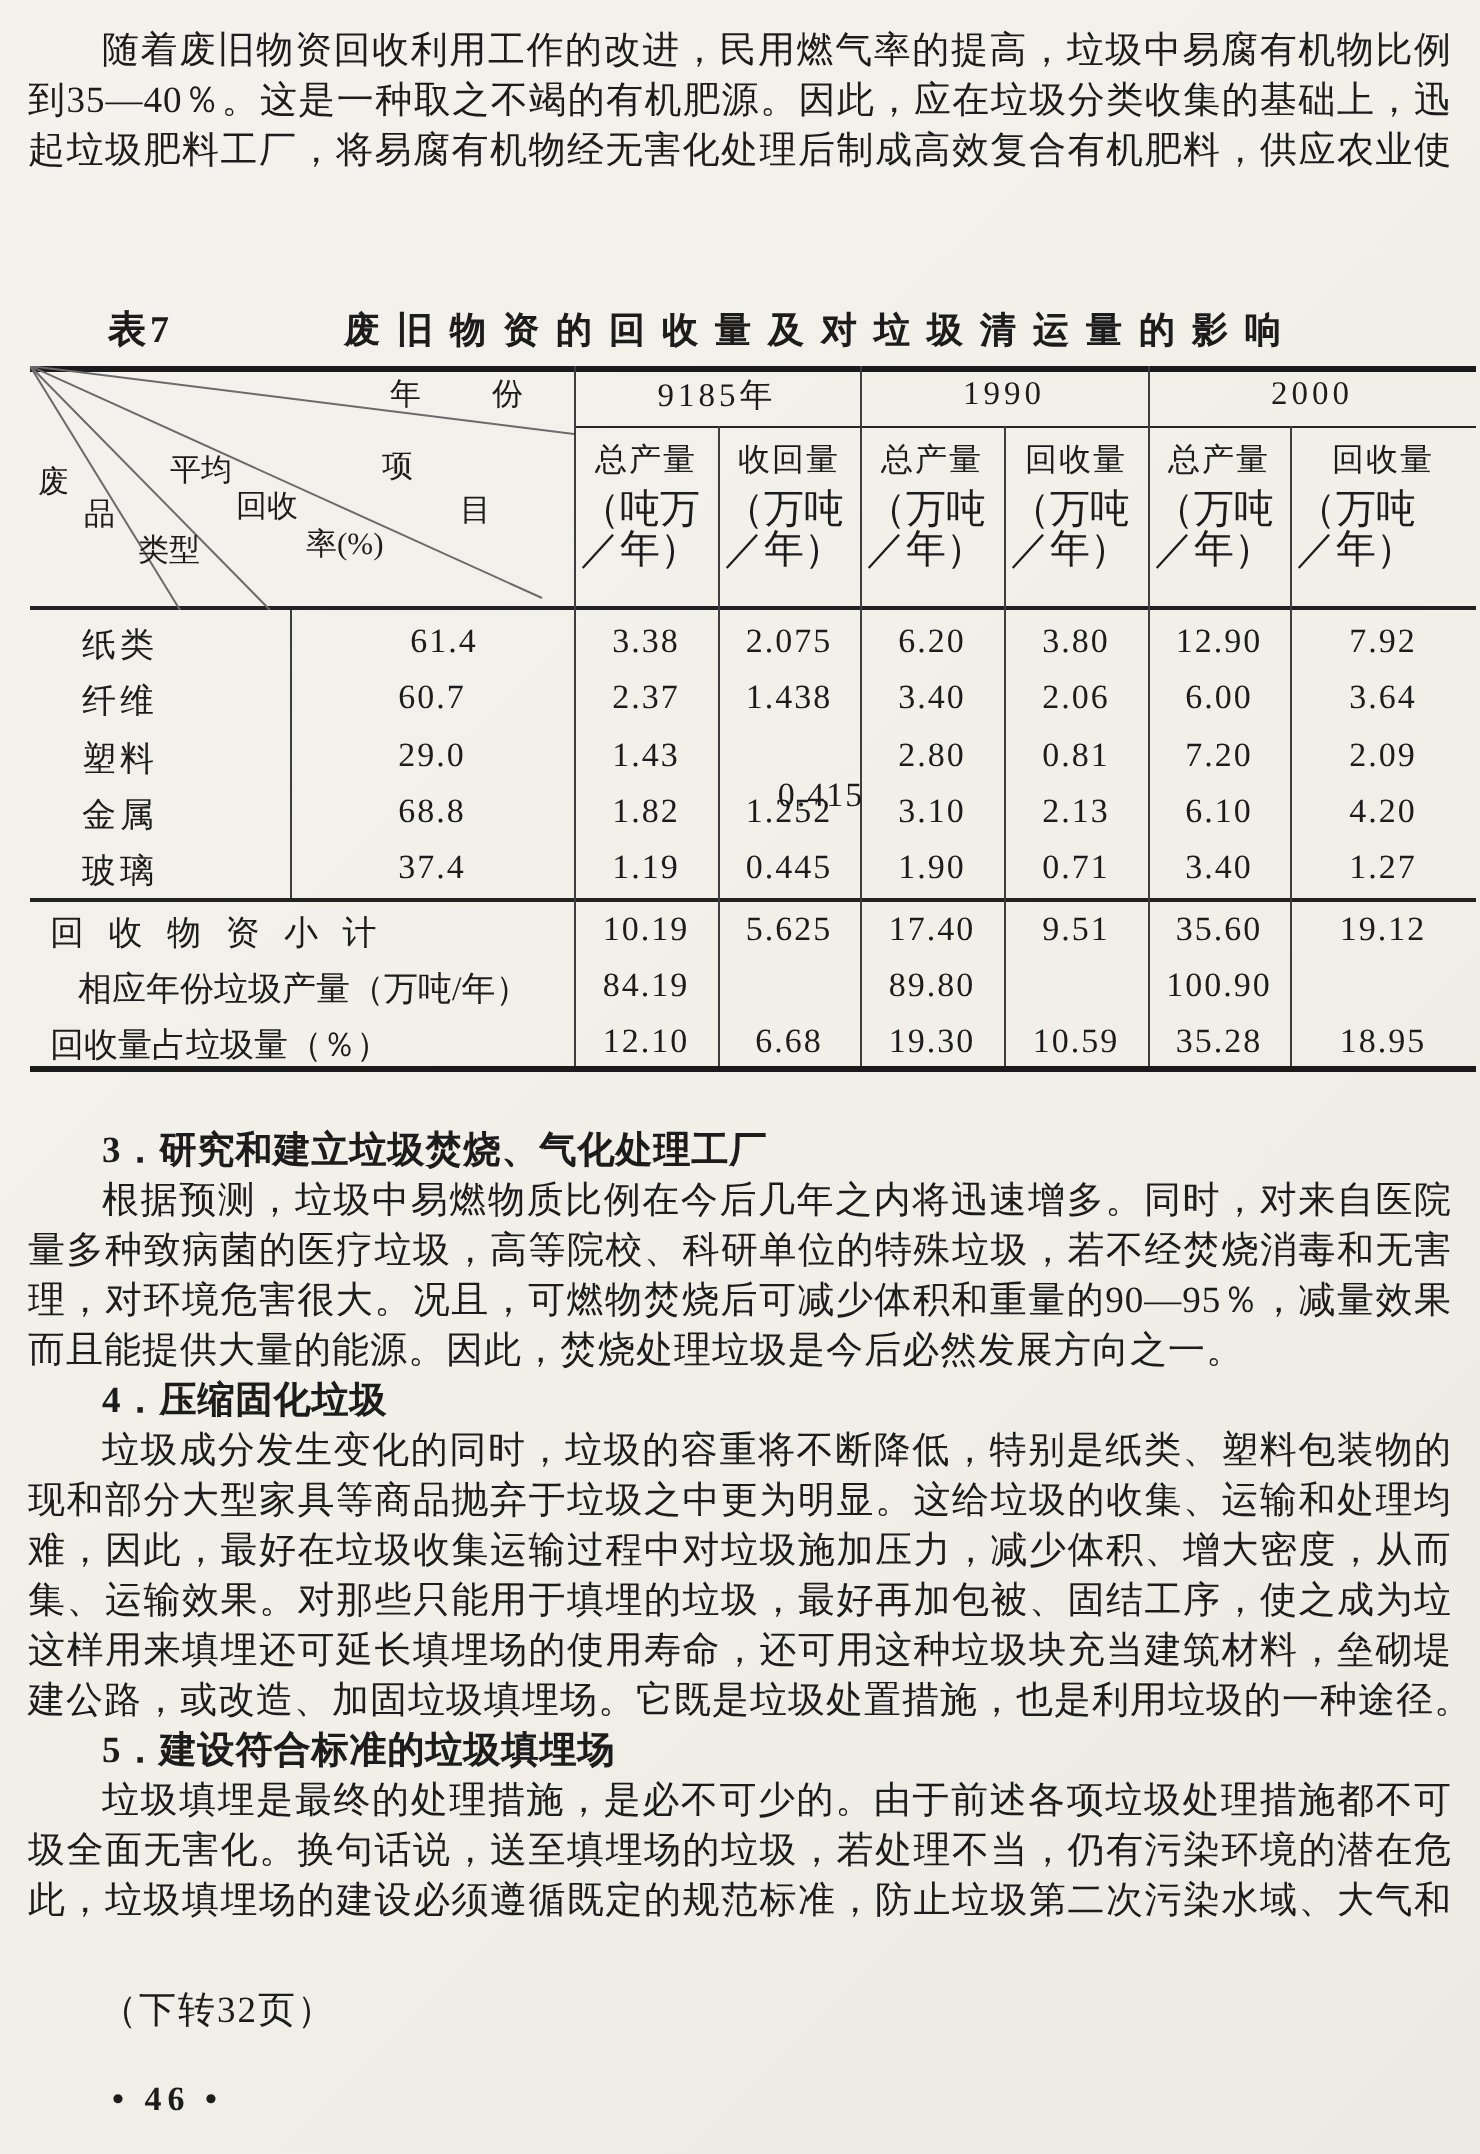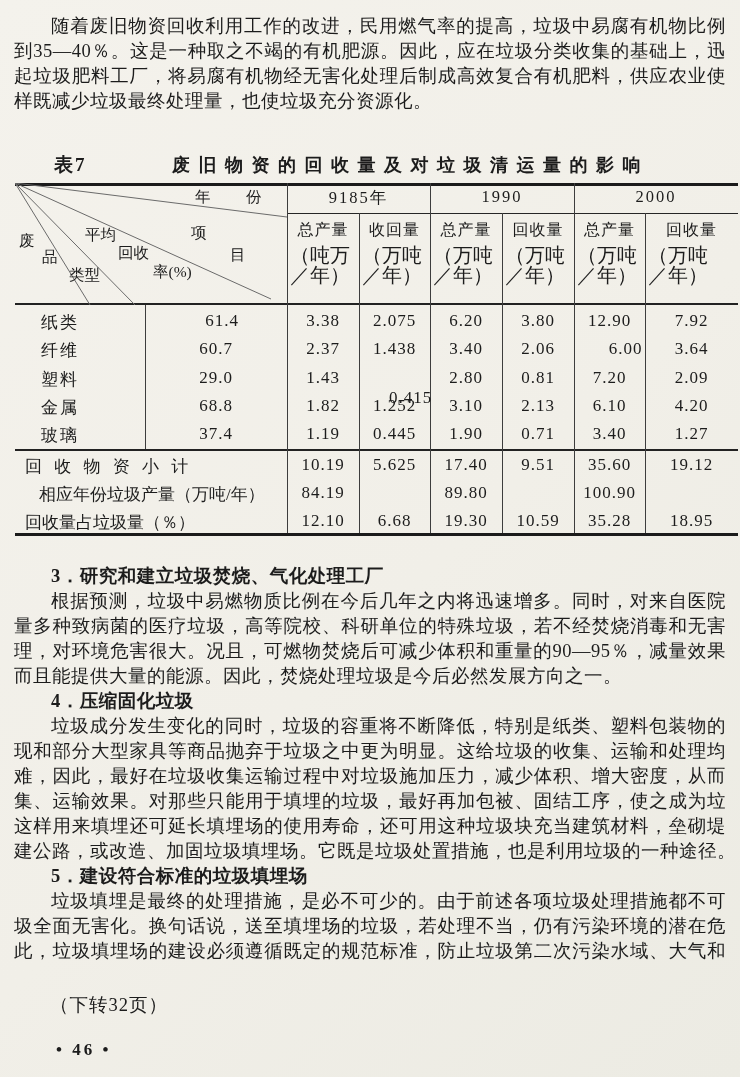--- a/index.html
+++ b/index.html
@@ -44,21 +44,20 @@
 </style>
 </head>
 <body>
 
 <div class="page">
 
   <div class="textblock" style="top:14px;">
     <div class="tl just ind">随着废旧物资回收利用工作的改进，民用燃气率的提高，垃圾中易腐有机物比例将提高</div>
     <div class="tl just">到35—40％。这是一种取之不竭的有机肥源。因此，应在垃圾分类收集的基础上，迅速建立</div>
     <div class="tl just">起垃圾肥料工厂，将易腐有机物经无害化处理后制成高效复合有机肥料，供应农业使用。这</div>
-    <div class="tl">样既减少垃圾最终处理量，也使垃圾充分资源化。</div>
   </div>
 
   <div class="caption">
     <span class="cap-label">表7</span>
     <span class="cap-title">废旧物资的回收量及对垃圾清运量的影响</span>
   </div>
 
   <div class="tbl">
 
     <div class="hline thick" style="top:0;left:0;width:723px;"></div>
@@ -122,21 +121,21 @@
       <div class="cell num" style="left:630px;top:128px;width:93px;">7.92</div>
     </div>
 
     <div>
       <div class="cell cat" style="left:26px;top:156px;width:100px;">纤维</div>
       <div class="cell num" style="left:130px;top:156px;width:142px;">60.7</div>
       <div class="cell num" style="left:272px;top:156px;width:72px;">2.37</div>
       <div class="cell num" style="left:344px;top:156px;width:71px;">1.438</div>
       <div class="cell num" style="left:415px;top:156px;width:72px;">3.40</div>
       <div class="cell num" style="left:487px;top:156px;width:72px;">2.06</div>
-      <div class="cell num" style="left:559px;top:156px;width:71px;padding-left:16px;">6.00</div>
+      <div class="cell num" style="left:559px;top:156px;width:71px;">6.00</div>
       <div class="cell num" style="left:630px;top:156px;width:93px;">3.64</div>
     </div>
 
     <div>
       <div class="cell cat" style="left:26px;top:185px;width:100px;">塑料</div>
       <div class="cell num" style="left:130px;top:185px;width:142px;">29.0</div>
       <div class="cell num" style="left:272px;top:185px;width:72px;">1.43</div>
       <div class="cell num" style="left:360px;top:185px;width:71px;margin-top:20px;">0.415</div>
       <div class="cell num" style="left:415px;top:185px;width:72px;">2.80</div>
       <div class="cell num" style="left:487px;top:185px;width:72px;">0.81</div>

